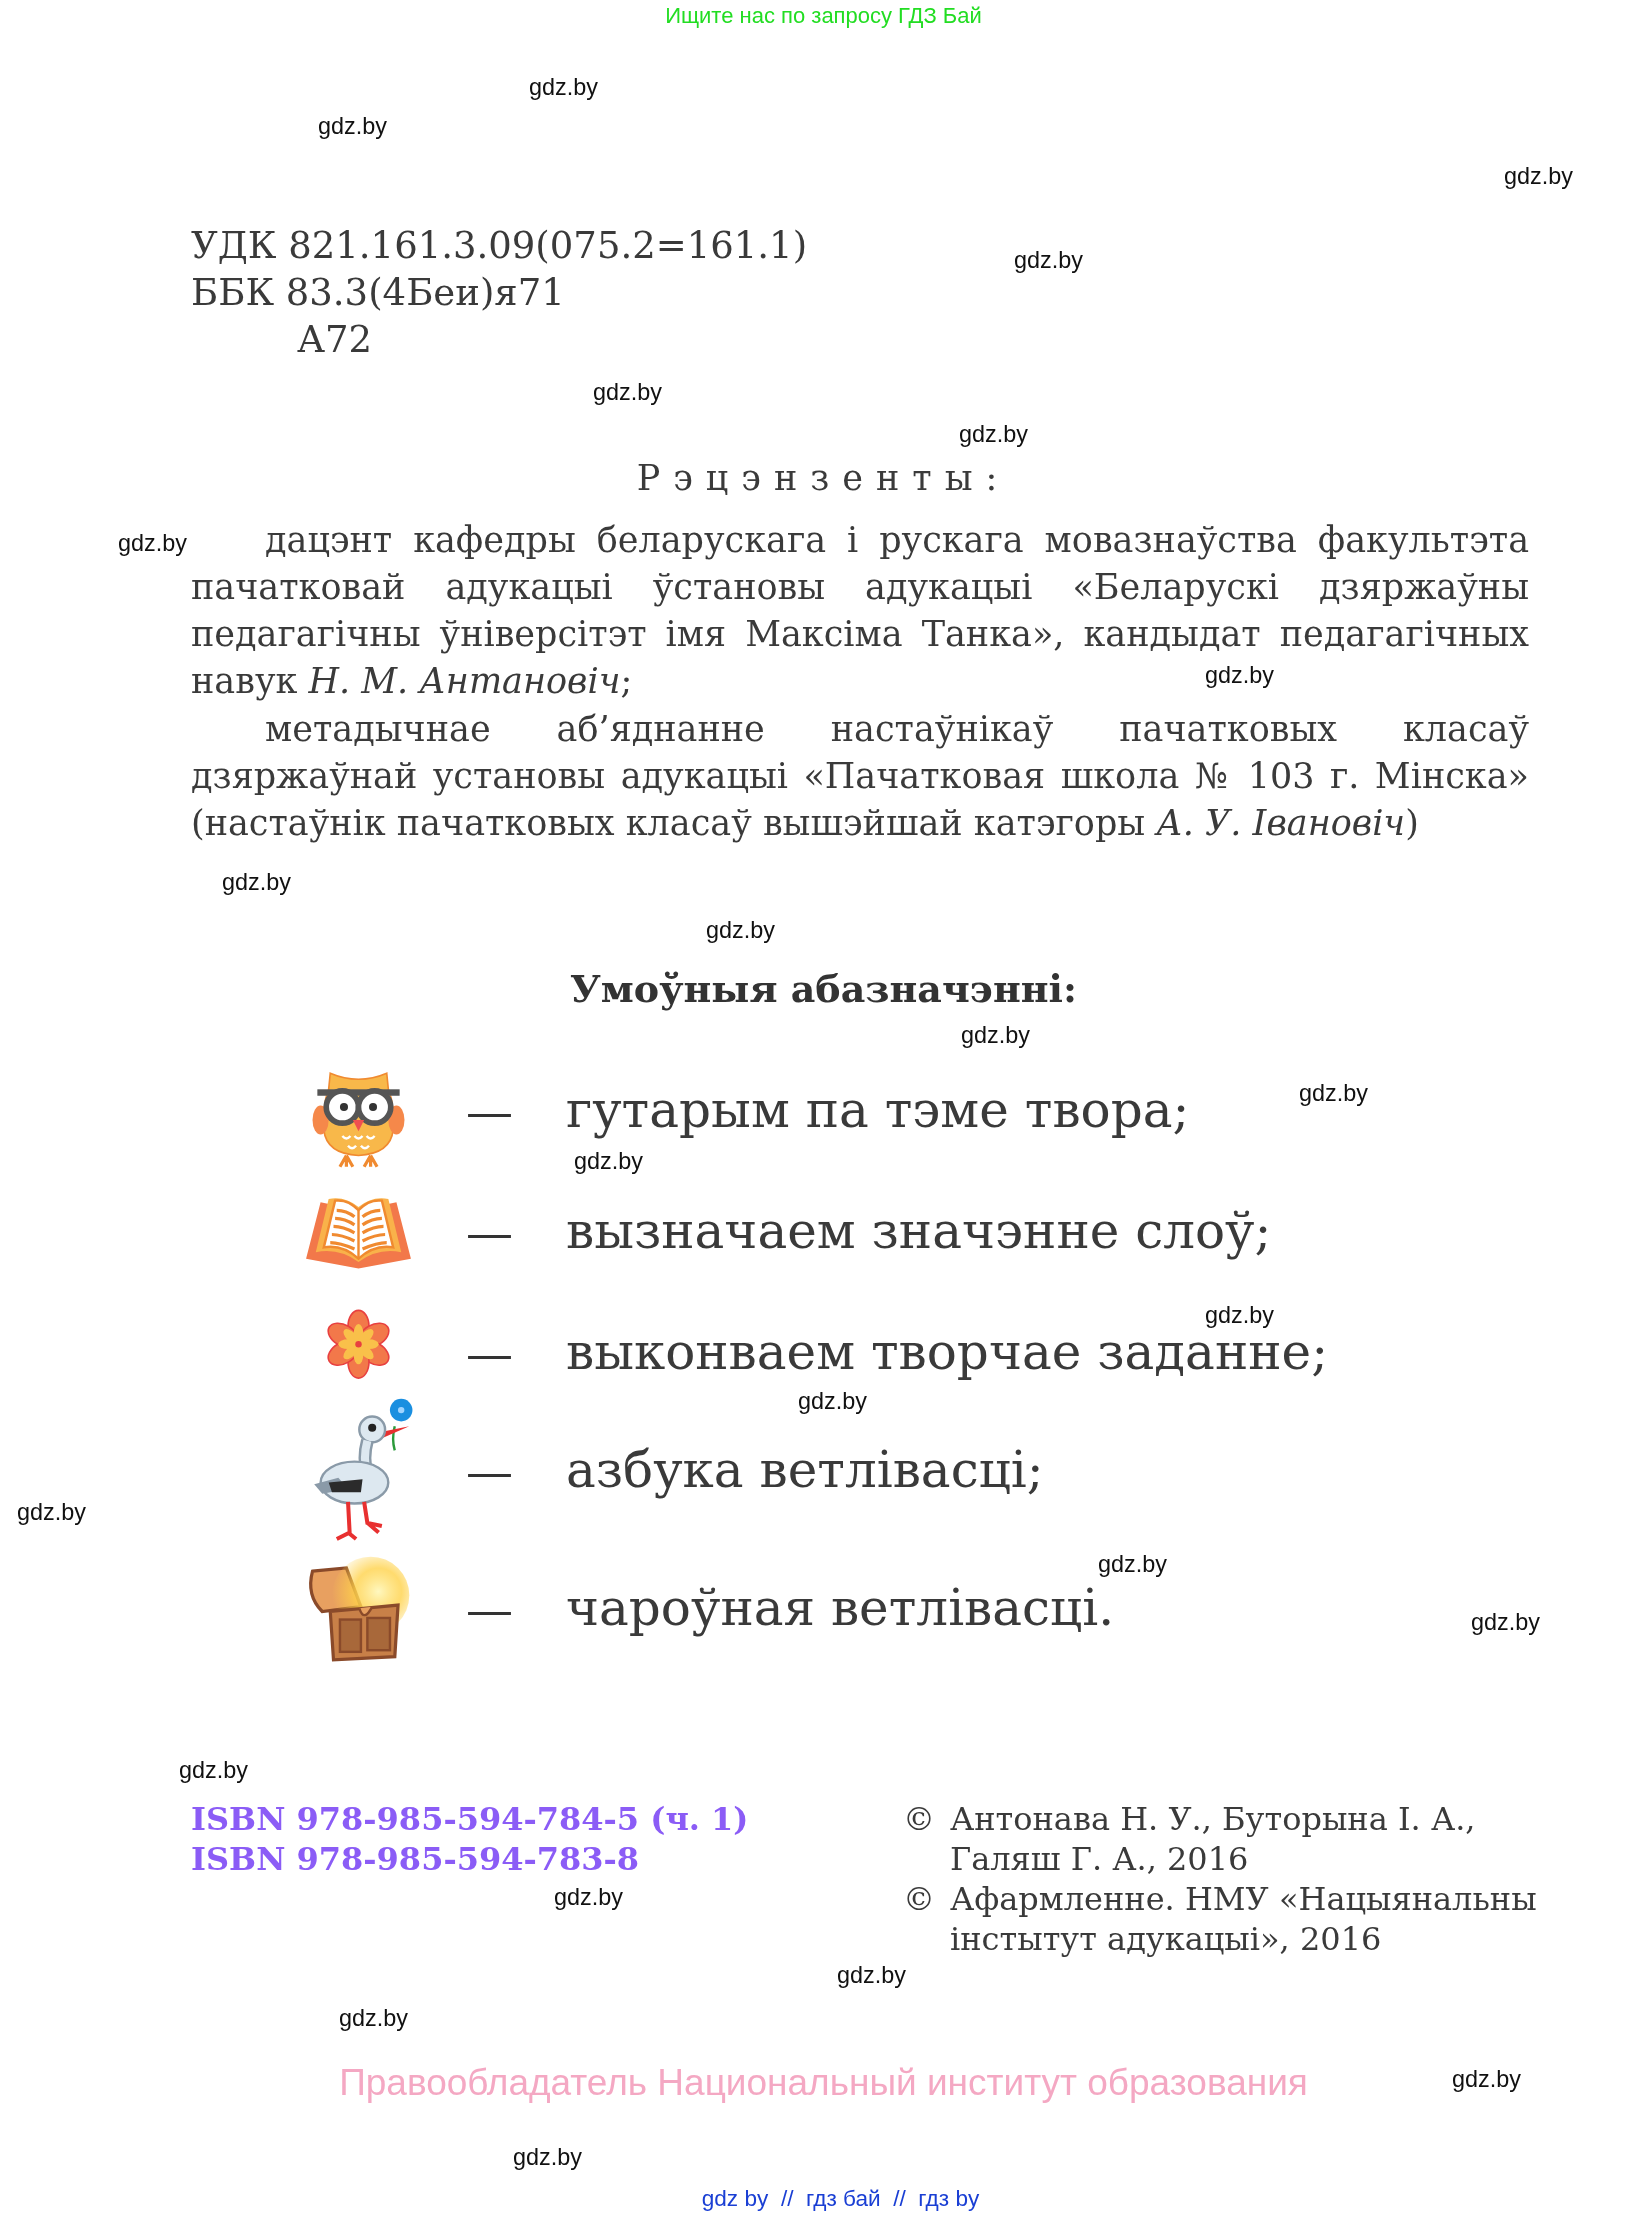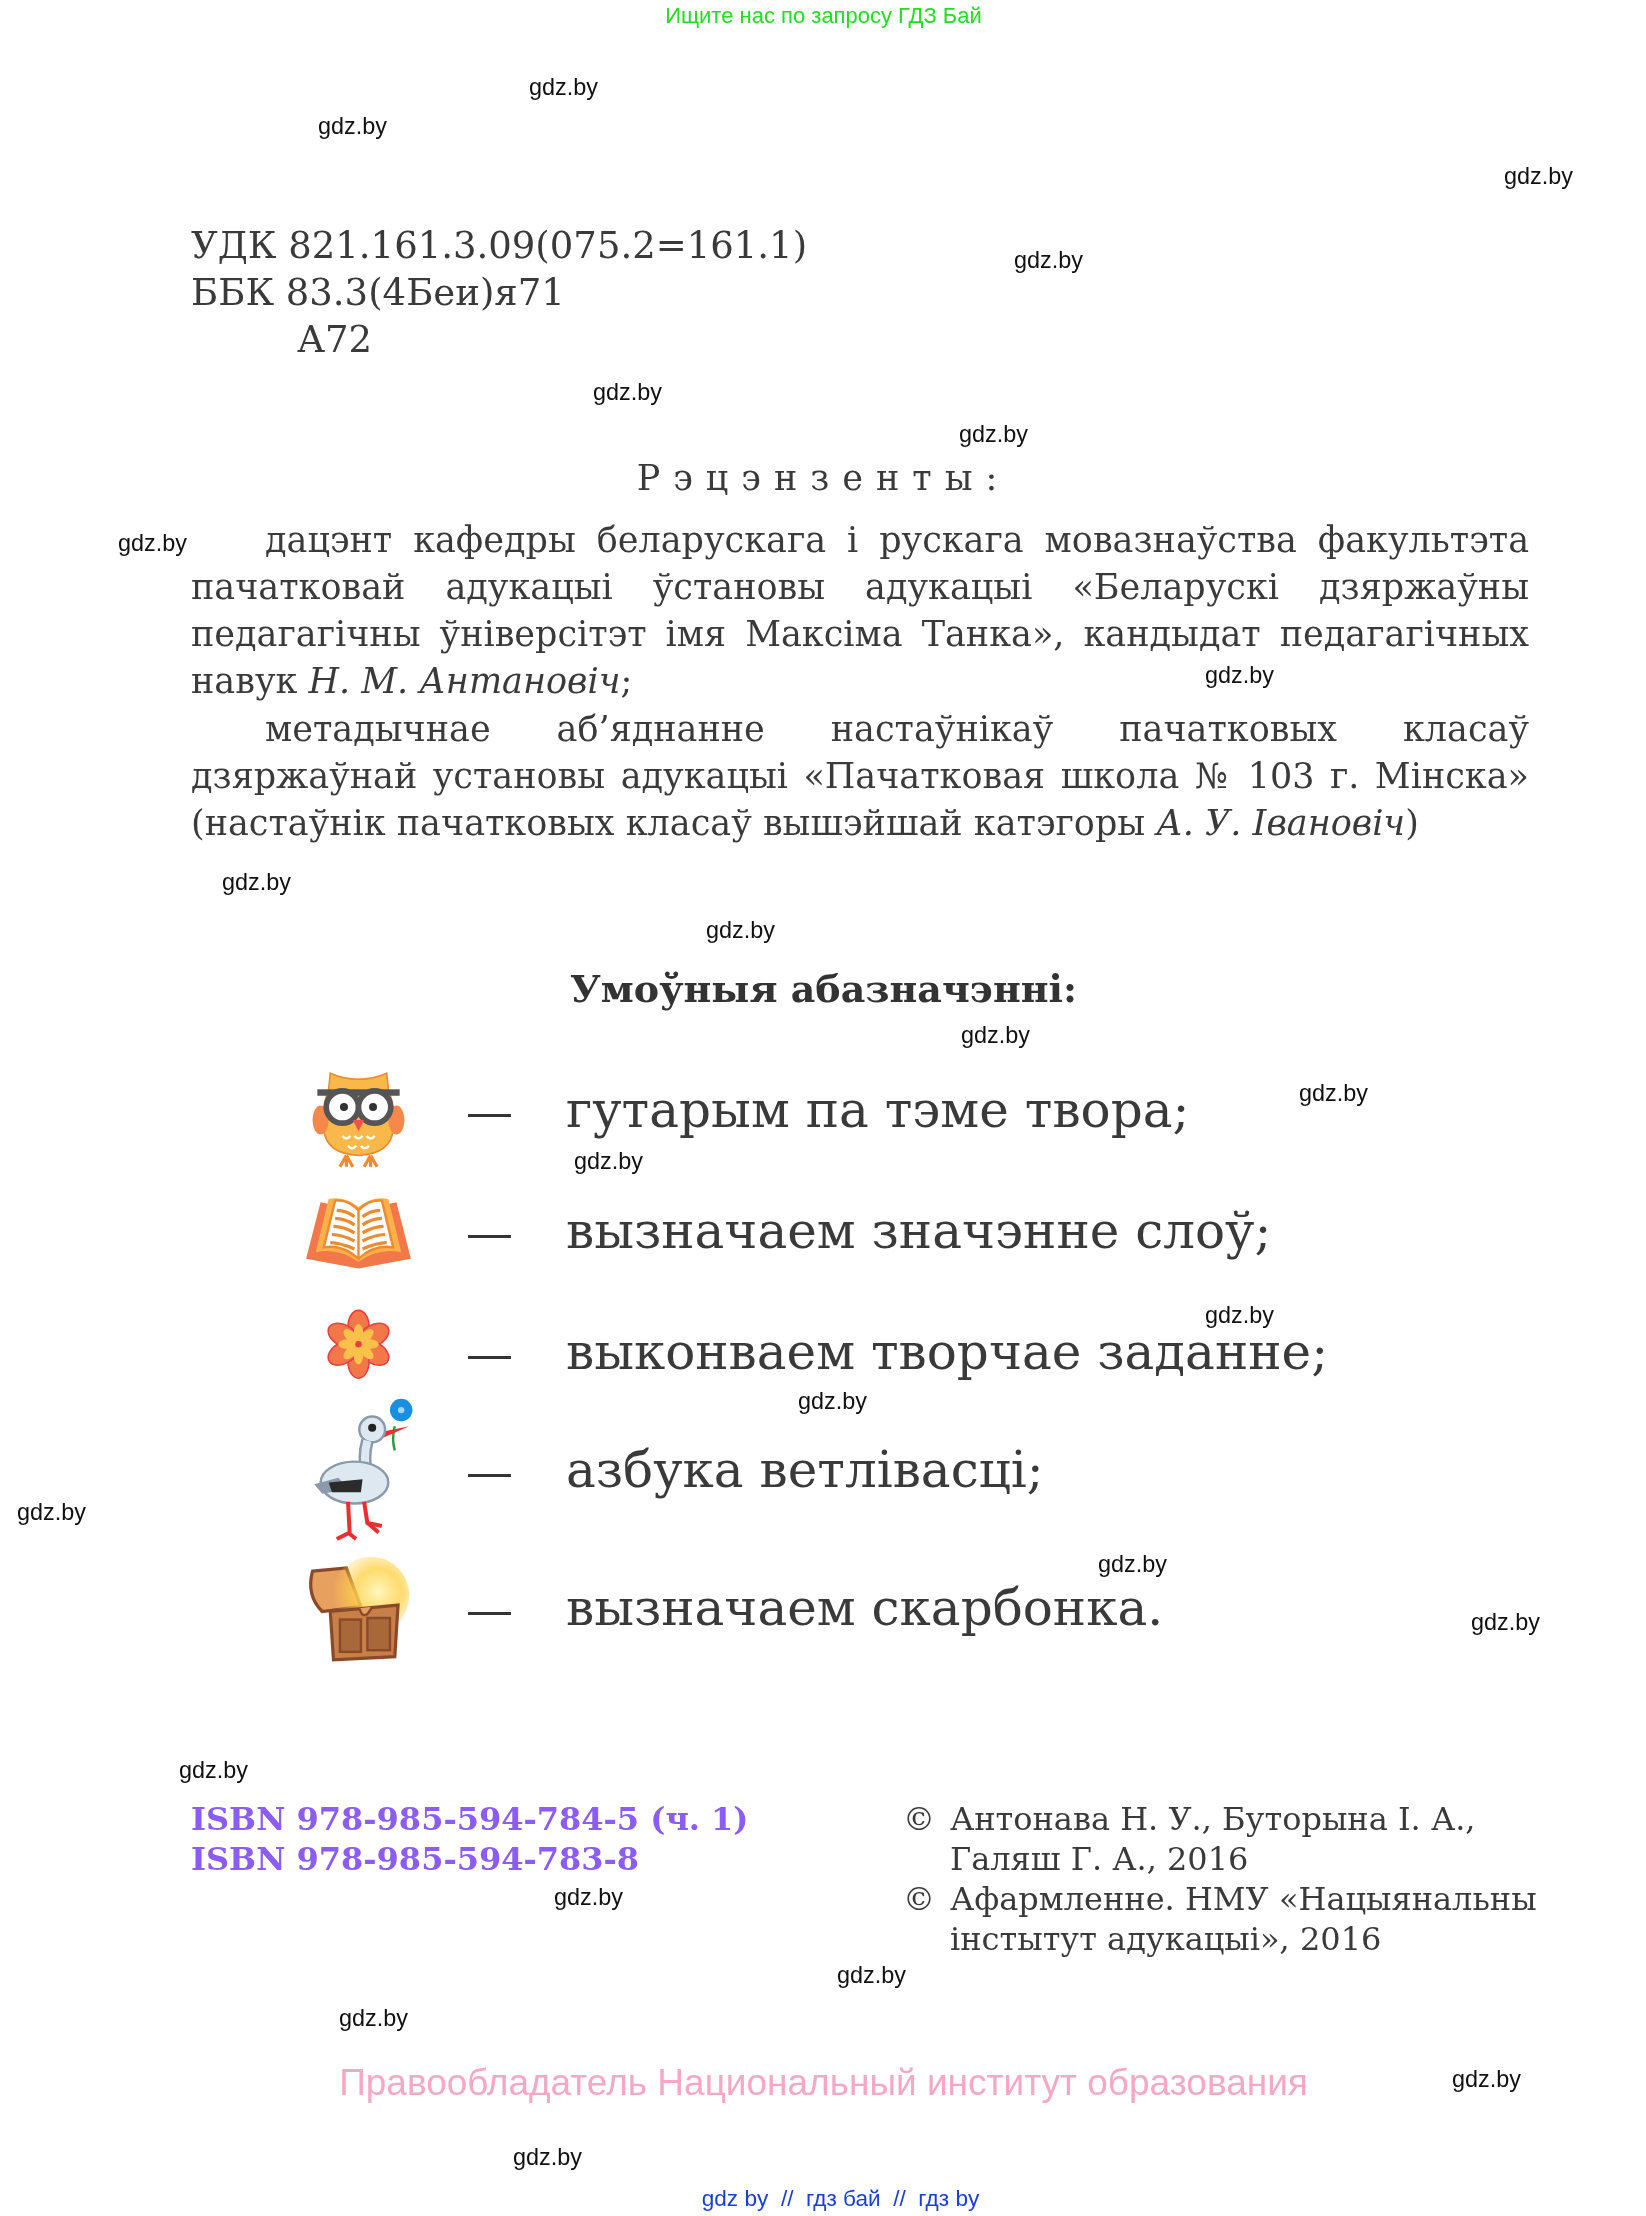--- a/index.html
+++ b/index.html
@@ -193,21 +193,21 @@
         </defs>
         <path d="M18 20 L60 16 L78 64 L30 70 Q10 50 18 20 Z" fill="#e8a060" stroke="#8a4a2a" stroke-width="4"></path>
         <circle cx="90" cy="50" r="48" fill="url(#glow)"></circle>
         <path d="M40 70 L124 62 L120 126 L44 130 Z" fill="#c88048" stroke="#8a4a2a" stroke-width="4"></path>
         <rect x="52" y="80" width="26" height="40" fill="#a8683a" stroke="#8a4a2a" stroke-width="3"></rect>
         <rect x="86" y="78" width="28" height="40" fill="#a8683a" stroke="#8a4a2a" stroke-width="3"></rect>
         <path d="M76 66 Q82 84 92 64" fill="#e8a060" stroke="#8a4a2a" stroke-width="3"></path>
       </svg>
     </div>
     <div class="dash serif">—</div>
-    <div class="text serif">вызначаем скарбонка.</div>
+    <div class="text serif">чароўная ветлівасці.</div>
   </div>
 
   <div class="isbn serif">
     <div>ISBN 978-985-594-784-5 (ч. 1)</div>
     <div>ISBN 978-985-594-783-8</div>
   </div>
 
   <div class="copyright serif">
     <div class="row">
         <span class="sym">©</span>

